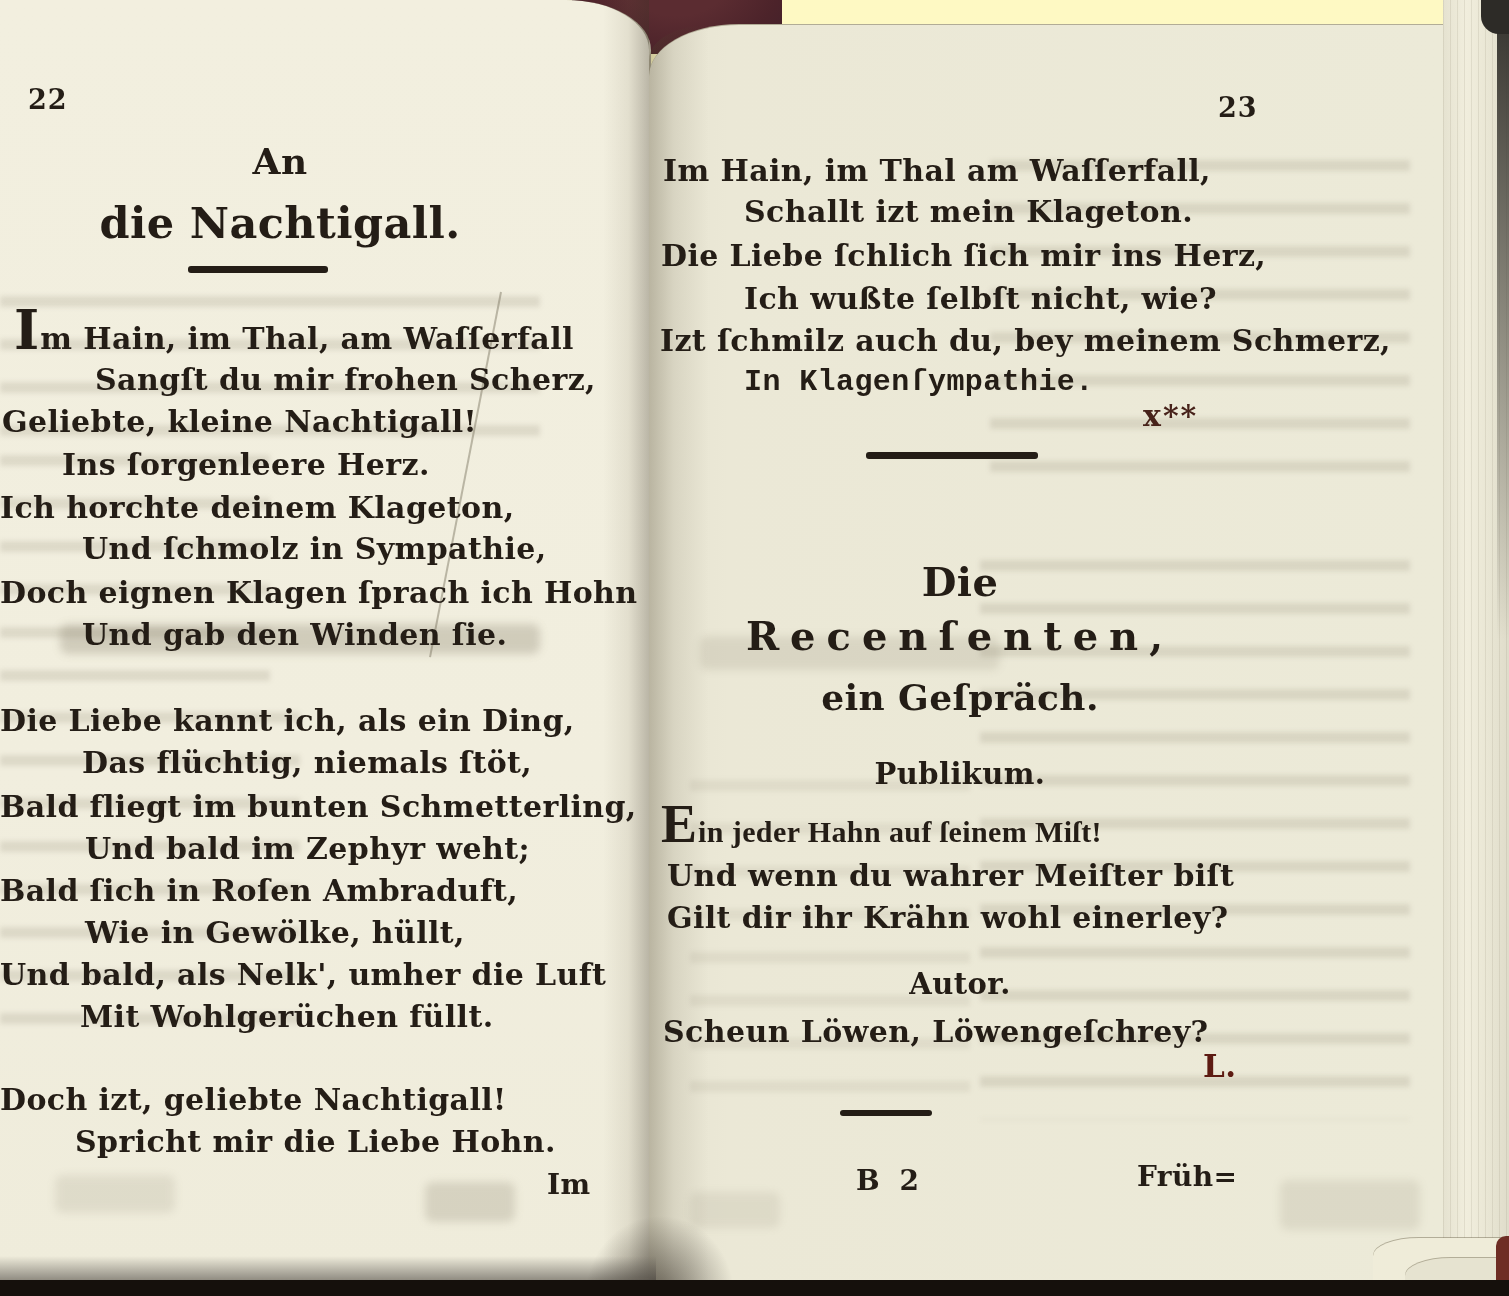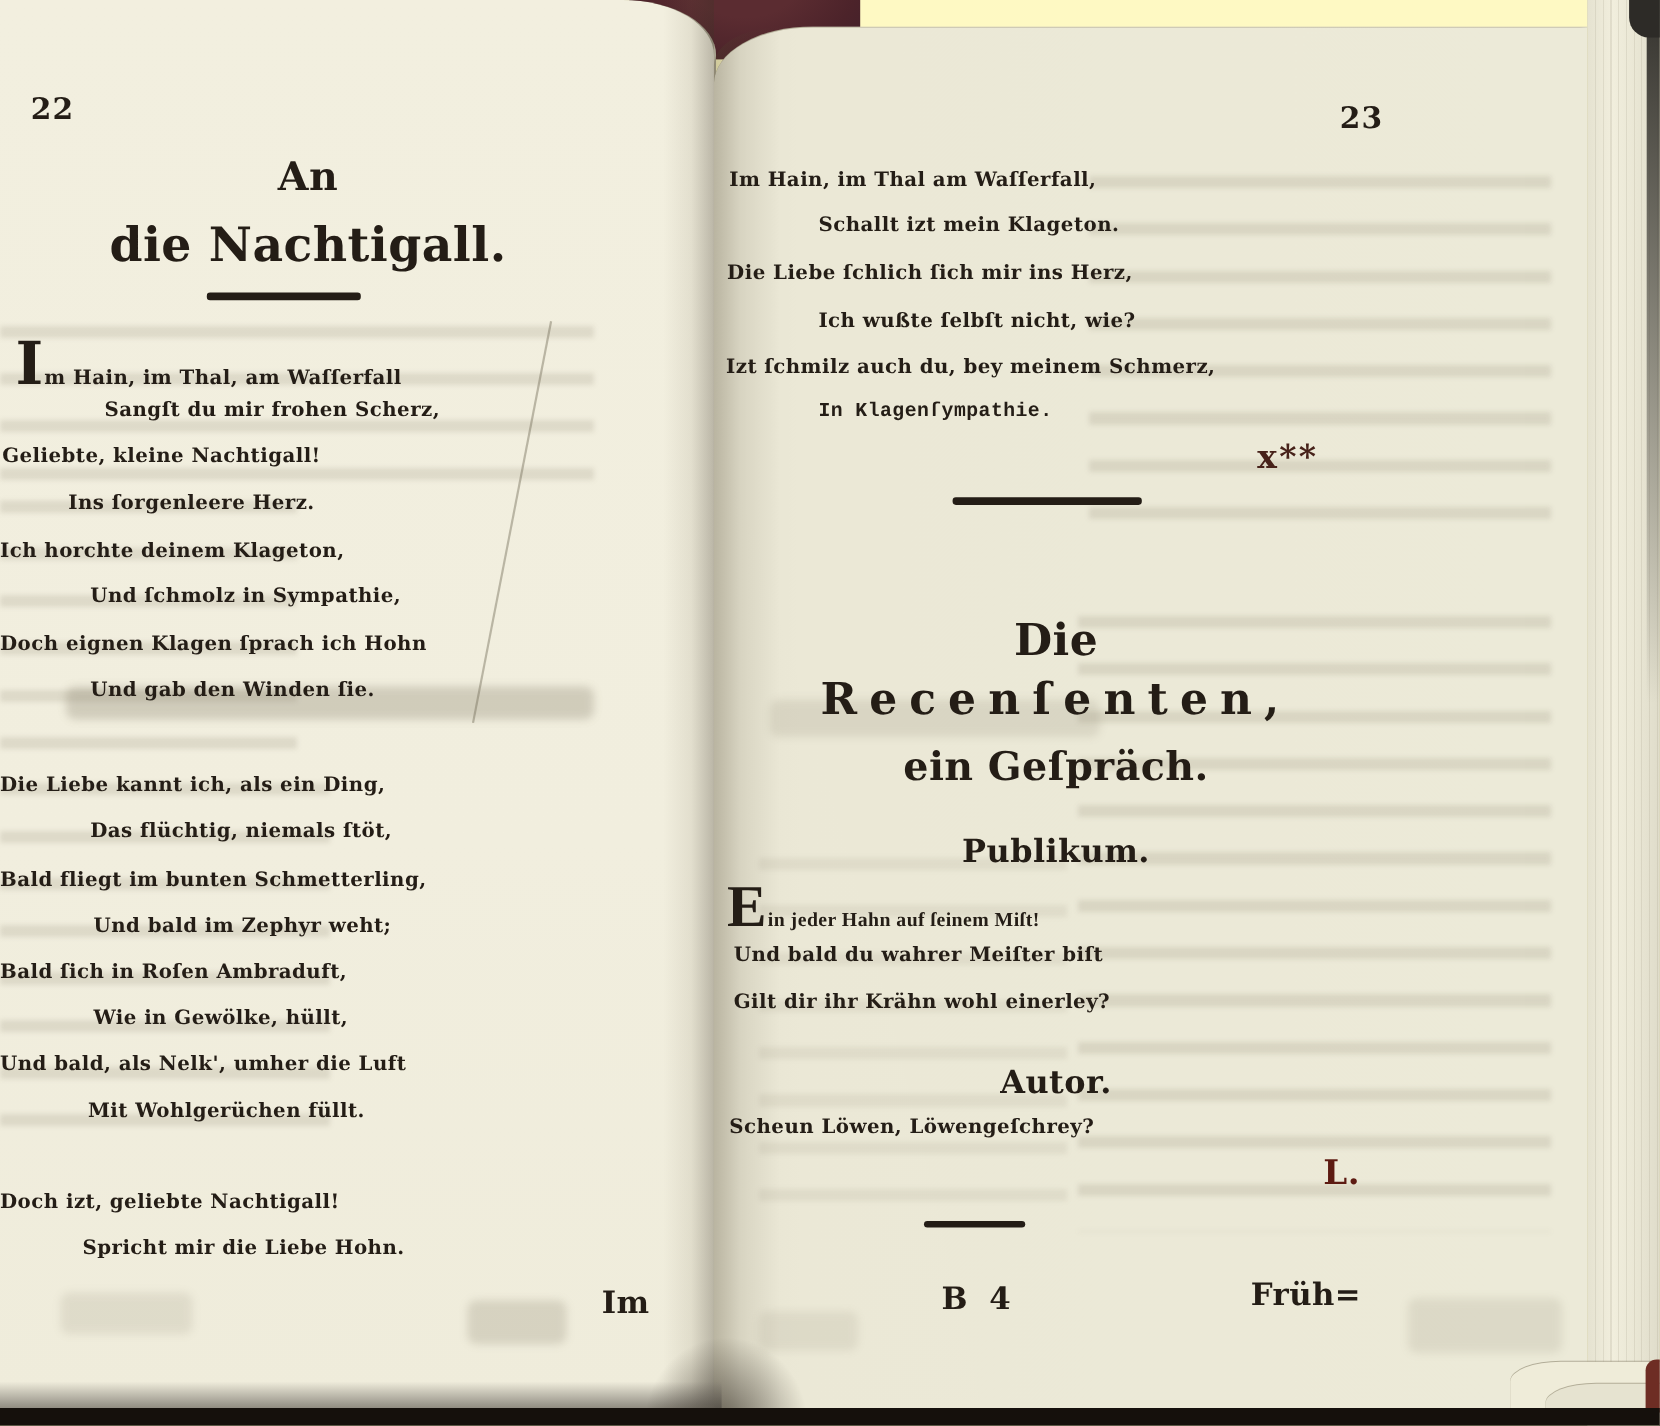--- a/index.html
+++ b/index.html
@@ -43,21 +43,21 @@
   .maroon-sliver{position:absolute;left:1496px;top:1236px;width:13px;height:48px;z-index:5;
     background:#6e2d24;border-top-left-radius:10px;}
   
   .ghost{position:absolute;pointer-events:none;z-index:2;}
   .ghost.lines{background:repeating-linear-gradient(180deg,rgba(128,120,100,.32) 0 11px,rgba(128,120,100,0) 11px 43px);
     filter:blur(2.5px);opacity:.55;}
   .ghost.bar{background:rgba(125,118,98,.40);filter:blur(4px);border-radius:8px;opacity:.55;}
   .scratch{position:absolute;left:500px;top:292px;width:2px;height:372px;z-index:3;
     background:rgba(118,110,90,.45);transform:rotate(11deg);transform-origin:top center;}
   
-  .t{position:absolute;z-index:4;font-weight:bold;font-size:18px;line-height:1.2;color:#241d16;
+  .t{position:absolute;z-index:4;font-weight:bold;font-size:30px;line-height:1.2;color:#241d16;
      white-space:nowrap;letter-spacing:.4px;}
   .drop::first-letter{font-size:54px;line-height:.55;letter-spacing:1px;}
   .pgnum{font-size:27px;letter-spacing:1px;}
   .h-an{font-size:36px;}
   .h-nacht{font-size:43px;}
   .rule{position:absolute;z-index:4;background:#241d16;border-radius:3px;}
   .center{left:670px;width:580px;text-align:center;}
   .title-die{font-size:40px;}
   .title-rec{font-size:40px;letter-spacing:11px;}
   .title-ges{font-size:36px;}
@@ -138,25 +138,25 @@
   <div class="t sig-x" style="left:1143px;top:398px;">x**</div>
   <div class="rule" style="left:866px;top:452px;width:172px;height:7px;"></div>
 
   <div class="t center title-die" style="top:558px;">Die</div>
   <div class="t center title-rec" style="top:612px;">Recenſenten,</div>
   <div class="t center title-ges" style="top:676px;">ein Geſpräch.</div>
 
   <div class="t center speaker" style="top:757px;">Publikum.</div>
 
   <div class="t drop" style="left:661px;top:810px;font-family:Liberation Serif, serif;">Ein jeder Hahn auf ſeinem Miſt!</div>
-  <div class="t" style="left:667px;top:858px;">Und bald du wahrer Meiſter biſt</div>
+  <div class="t" style="left:667px;top:858px;">Und wenn du wahrer Meiſter biſt</div>
   <div class="t" style="left:667px;top:900px;">Gilt dir ihr Krähn wohl einerley?</div>
 
   <div class="t center speaker" style="top:967px;">Autor.</div>
   <div class="t" style="left:663px;top:1014px;">Scheun Löwen, Löwengeſchrey?</div>
 
   <div class="t sig-l" style="left:1203px;top:1048px;">L.</div>
   <div class="rule" style="left:840px;top:1110px;width:92px;height:6px;"></div>
 
-  <div class="t mark" style="left:856px;top:1164px;">B 4</div>
+  <div class="t mark" style="left:856px;top:1164px;">B 2</div>
   <div class="t catch" style="left:1137px;top:1160px;">Früh=</div>
 
 </div>
 
 </body></html>

